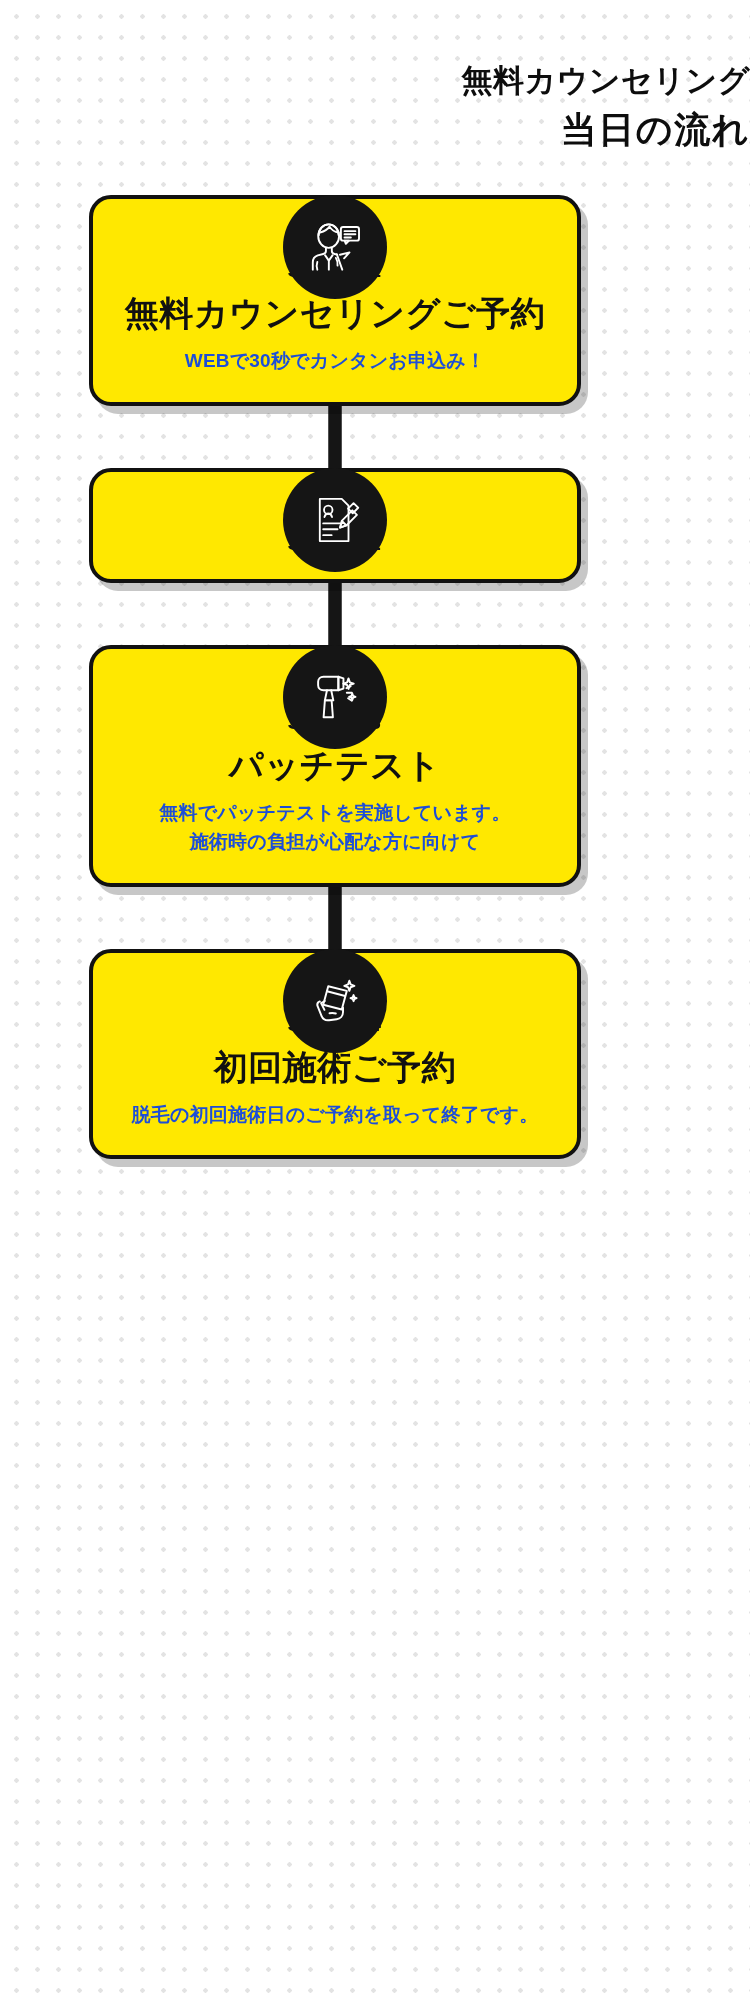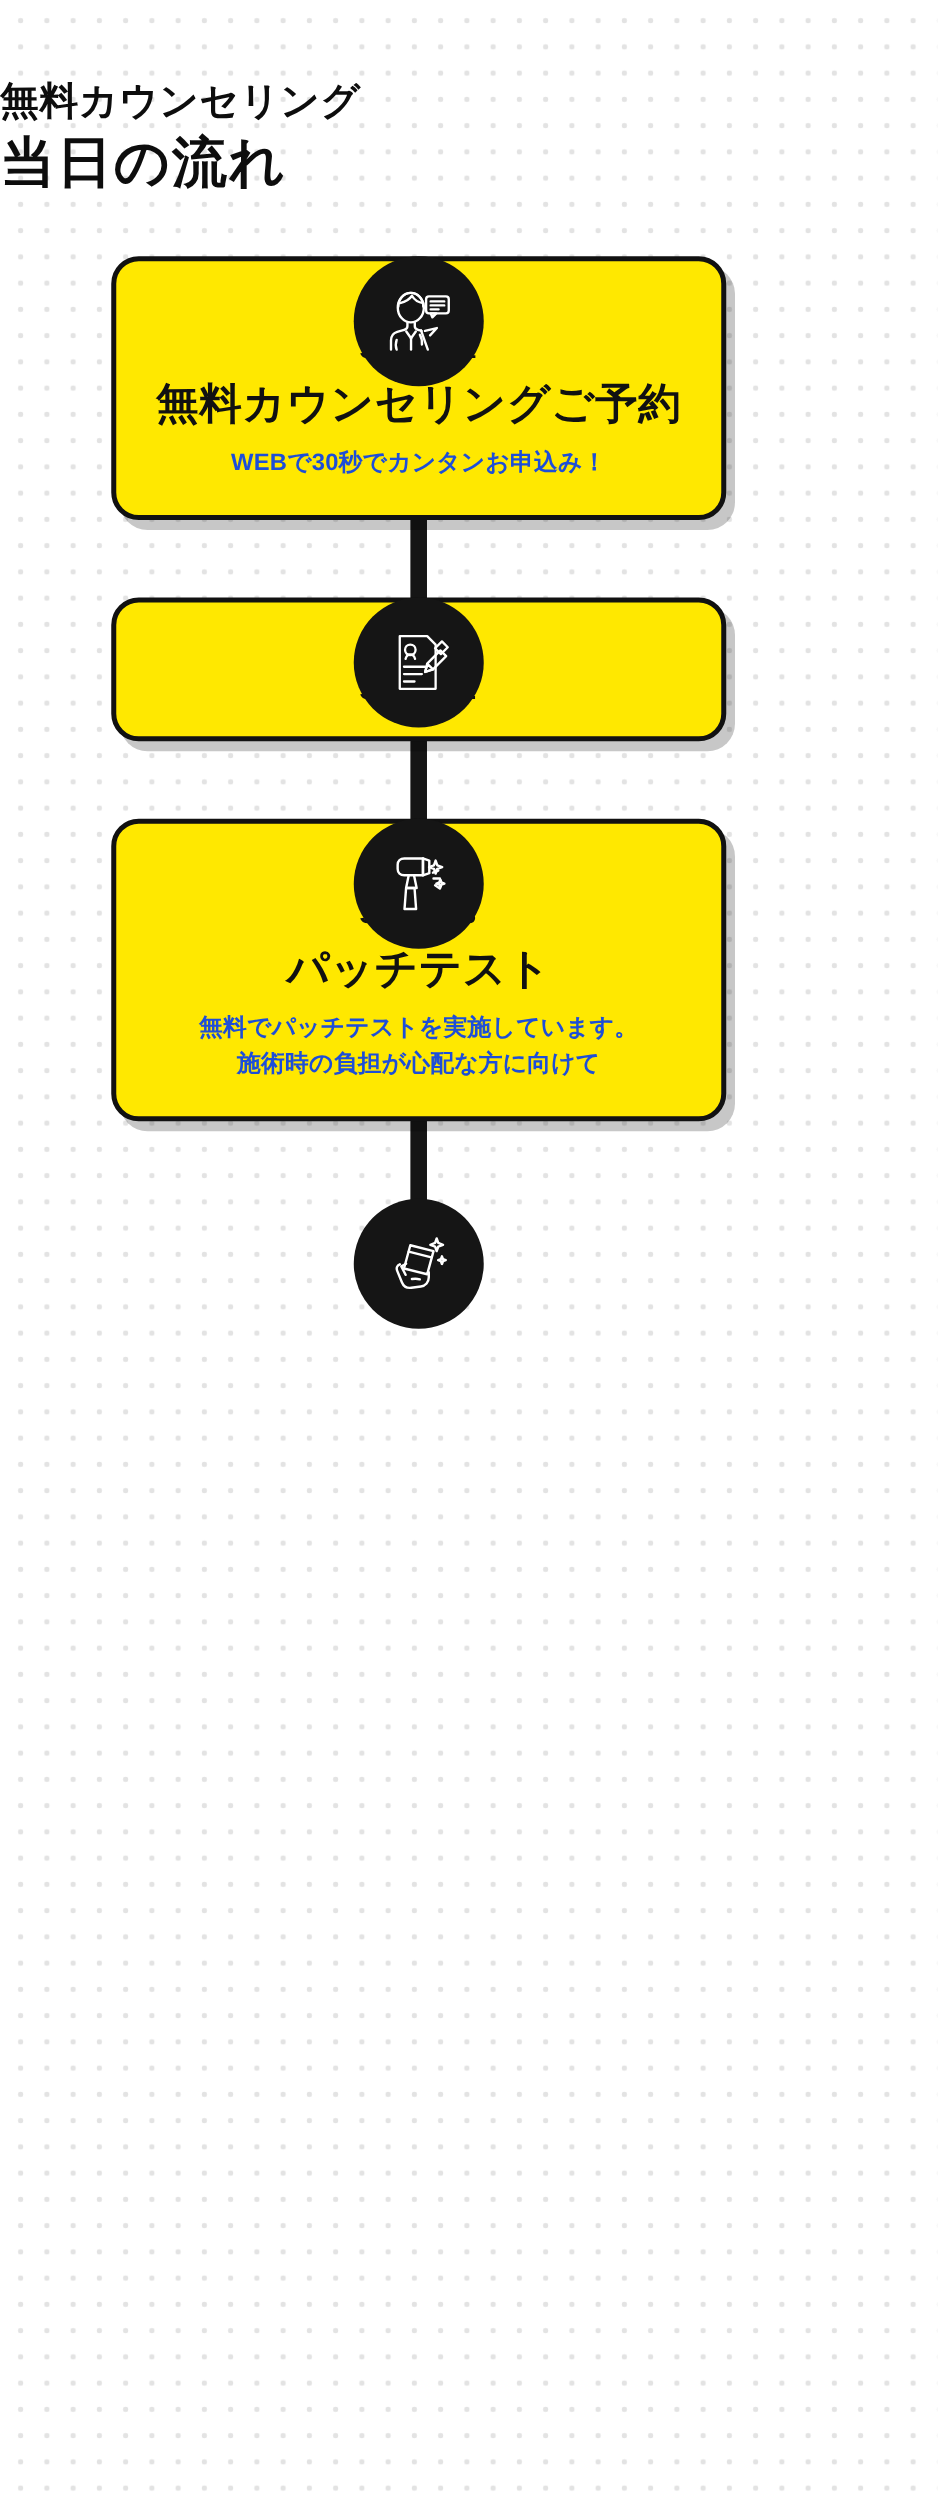--- a/index.html
+++ b/index.html
@@ -21,38 +21,37 @@
     background-image:
       radial-gradient(circle, #e3e3e3 2.0px, rgba(227,227,227,0) 2.4px);
     background-size:21px 21px;
     background-position:6px 6px;
   }
 
   
   #header {
     position:relative;
     padding-top:62px;
-    text-align:left;
+    text-align:right;
     z-index:5;
   }
   #header .eyebrow {
     font-size:31px;
     font-weight:900;
     letter-spacing:0.5px;
     color:#0d0d0d;
     line-height:1.2;
   }
   #header .main-title {
     margin-top:9px;
-    font-size:44px;
+    font-size:36px;
     font-weight:900;
     letter-spacing:1.5px;
     color:#0d0d0d;
     line-height:1.2;
-    font-family:Liberation Mono, monospace;
   }
 
   
   #steps {
     position:relative;
     margin-top:44px;
     z-index:3;
   }
 
   .step {
@@ -223,16 +222,23 @@
         <svg width="54" height="54" viewBox="0 0 64 64" fill="none" stroke="#ffffff" stroke-width="2.3" stroke-linecap="round" stroke-linejoin="round">
           <path d="M24 14.5l22 5.5-6 22-22-5.5z"></path>
           <path d="M22.5 20.5l21.5 5.5"></path>
           <path d="M14 32.5c-2.5 1-3.5 3.5-2.5 6l4.5 11c1.5 3.7 5 5.8 9 5.3l9-1.2c4.5-.6 7.5-4.2 7.5-8.5v-5"></path>
           <path d="M20 32l-4.5 2.5 4 8"></path>
           <path d="M25.5 46.5c2.5-.5 5-.5 7.5.3"></path>
           <path d="M49 8l1.5 4.3L55 14l-4.5 1.7L49 20l-1.5-4.3L43 14l4.5-1.7z"></path>
           <path d="M54 25l1 2.6 2.6 1-2.6 1L54 32.2l-1-2.6-2.6-1 2.6-1z"></path>
         </svg>
       </div>
+      <div class="card">
+        <div class="step-label">STEP 04</div>
+        <div class="step-title">初回施術ご予約</div>
+        <div class="step-desc">
+          <span class="line">脱毛の初回施術日のご予約を取って終了です。</span>
+        </div>
+      </div>
     </div>
 
   </div>
 </div>
 
 </body></html>

